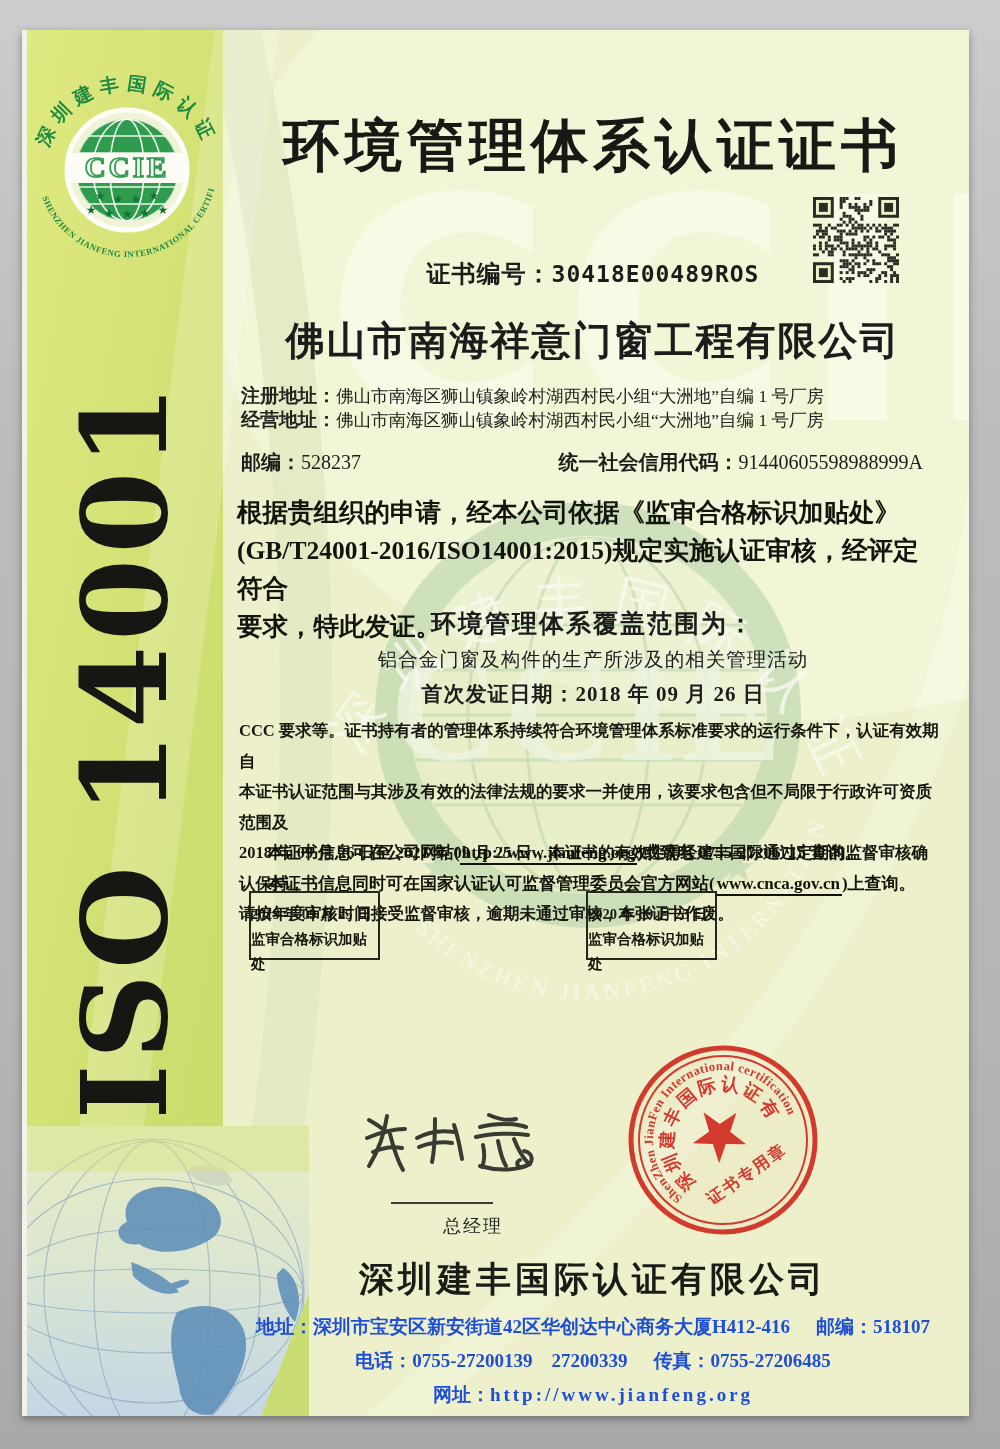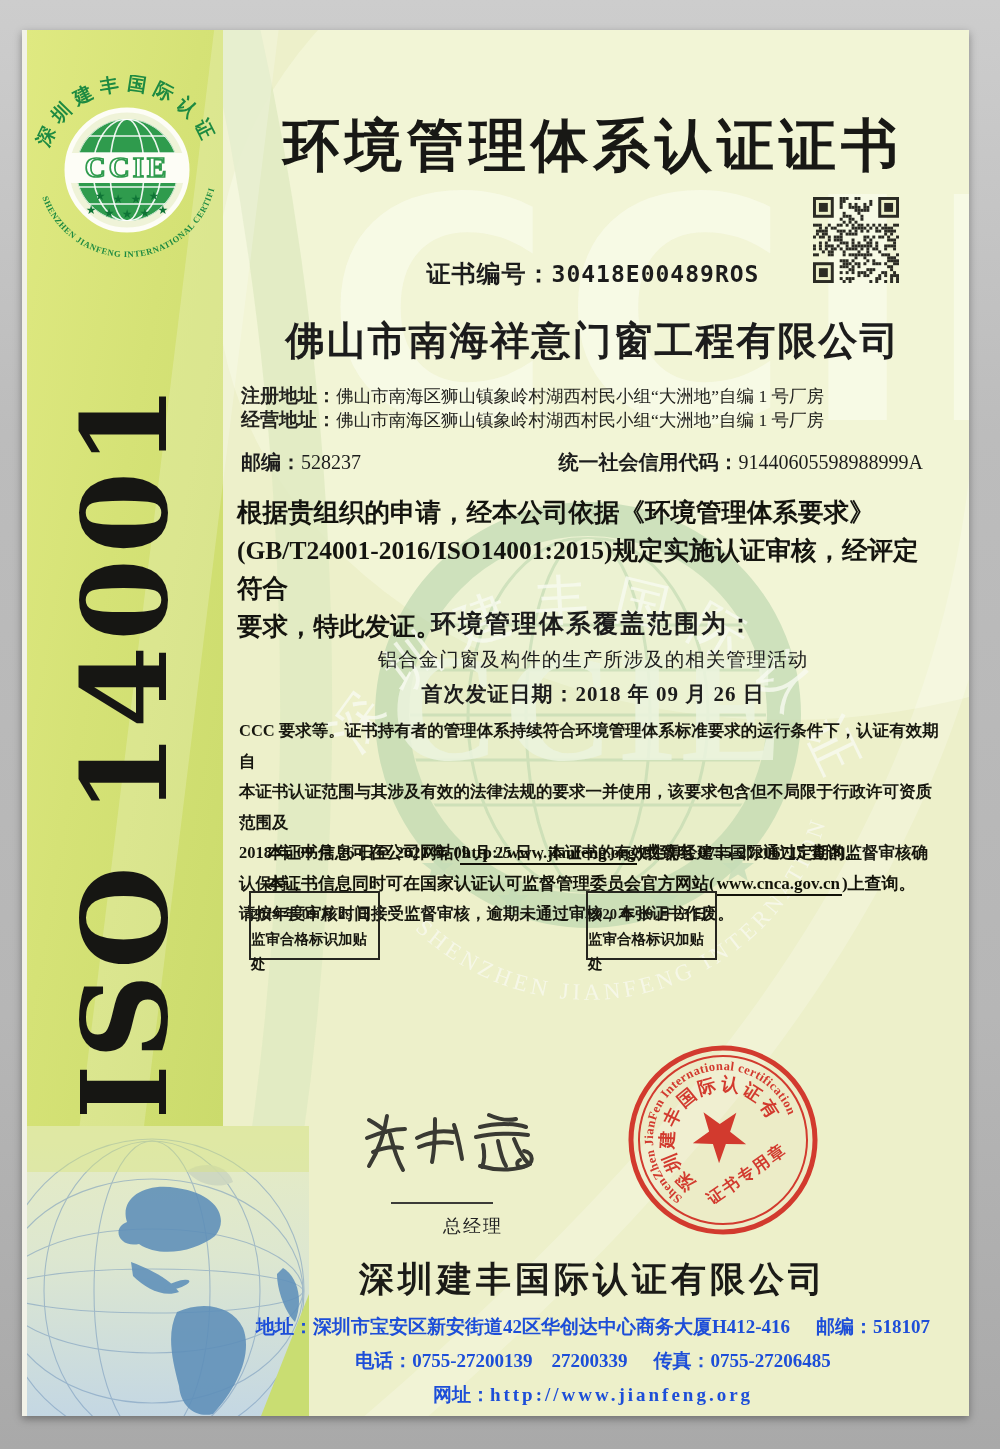--- a/index.html
+++ b/index.html
@@ -484,21 +484,21 @@
   <div class="addr-row" style="top:377px;">
     <b>经营地址：</b><span>佛山市南海区狮山镇象岭村湖西村民小组“大洲地”自编 1 号厂房</span>
   </div>
 
   <div class="code-row">
     <span><b>邮编：</b><span>528237</span></span>
     <span><b>统一社会信用代码：</b><span>91440605598988999A</span></span>
   </div>
 
   <div class="basis">
-    <div>根据贵组织的申请，经本公司依据《环境管理体系要求》</div>
+    <div>根据贵组织的申请，经本公司依据《监审合格标识加贴处》</div>
     <div>(GB/T24001-2016/ISO14001:2015)规定实施认证审核，经评定符合</div>
     <div>要求，特此发证。</div>
   </div>
 
   <div class="abs center-area scope-h">环境管理体系覆盖范围为：</div>
   <div class="abs center-area scope-t">铝合金门窗及构件的生产所涉及的相关管理活动</div>
   <div class="abs center-area first-issue">首次发证日期：2018 年 09 月 26 日</div>
 
   <div class="terms">
     <div>CCC 要求等。证书持有者的管理体系持续符合环境管理体系标准要求的运行条件下，认证有效期自</div>

